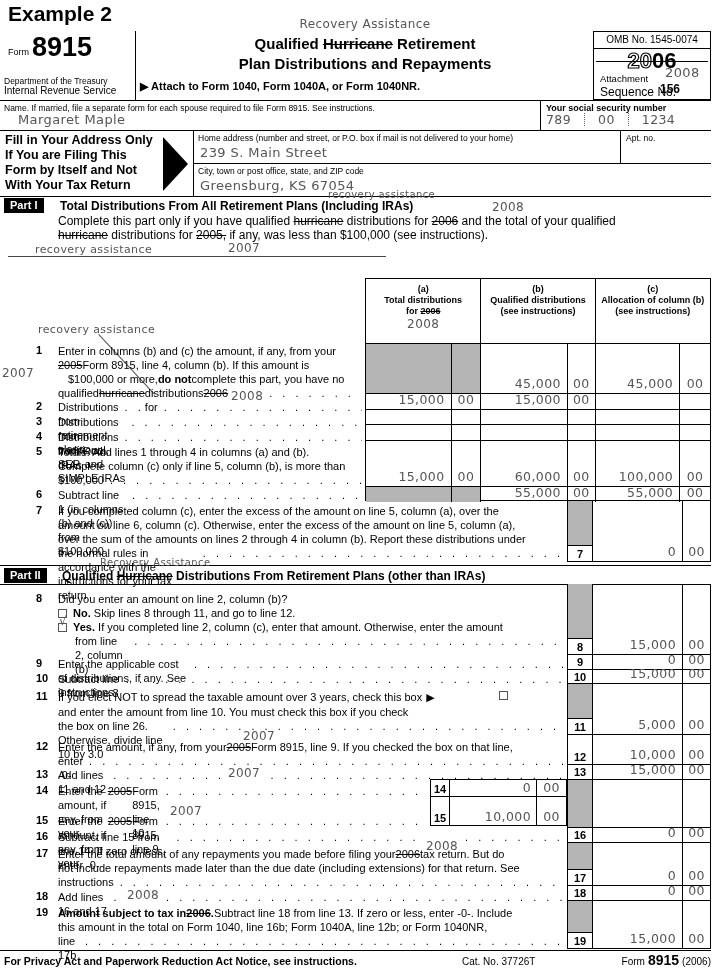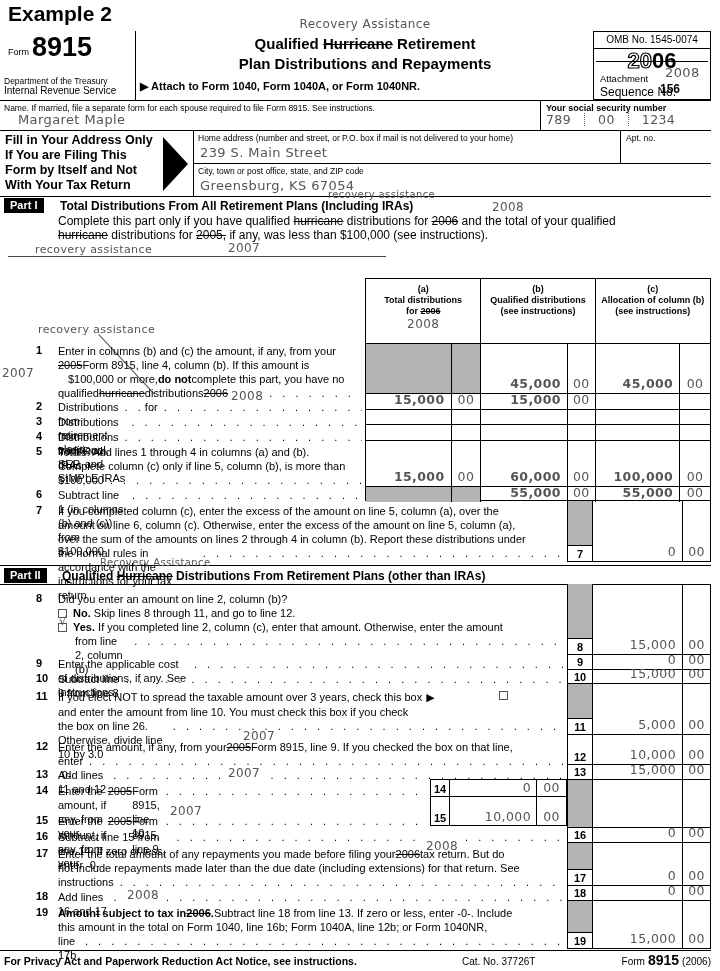--- a/index.html
+++ b/index.html
@@ -21,21 +21,21 @@
   .val { font-size:12.5px; }
   
   .p1table { position:absolute; left:365px; top:278px; width:346px; height:223px;
              border:1px solid #000; }
   .thead { display:flex; height:65px; border-bottom:1px solid #000; }
   .hc { text-align:center; font-size:9px; font-weight:bold; padding-top:5px; line-height:11px; }
   .bl { border-left:1px solid #000; }
   .drow { display:flex; border-bottom:1px solid #000; }
   .drow:last-child { border-bottom:none; }
   .cell { display:flex; align-items:flex-end; }
-  .amt { justify-content:flex-end; padding:0 6px 2px 0;font-weight:bold; }
+  .amt { justify-content:flex-end; padding:0 6px 2px 0; }
   .cts { justify-content:center; padding-bottom:2px; }
   .shade { background:#b4b4b4; }
   
   .eb { position:absolute; left:567px; width:144px; display:flex;
         border-left:1px solid #000; border-right:1px solid #000; border-bottom:1px solid #000; }
   .nc { width:25px; border-right:1px solid #000; display:flex; flex-direction:column;
         justify-content:flex-end; font-weight:bold; font-size:11px; }
   .nfill { flex:1; background:#b4b4b4; border-bottom:1px solid #000; width:100%; }
   .nfill.noline { border-bottom:none; }
   .nnum { height:15px; display:flex; align-items:center; justify-content:center; }

